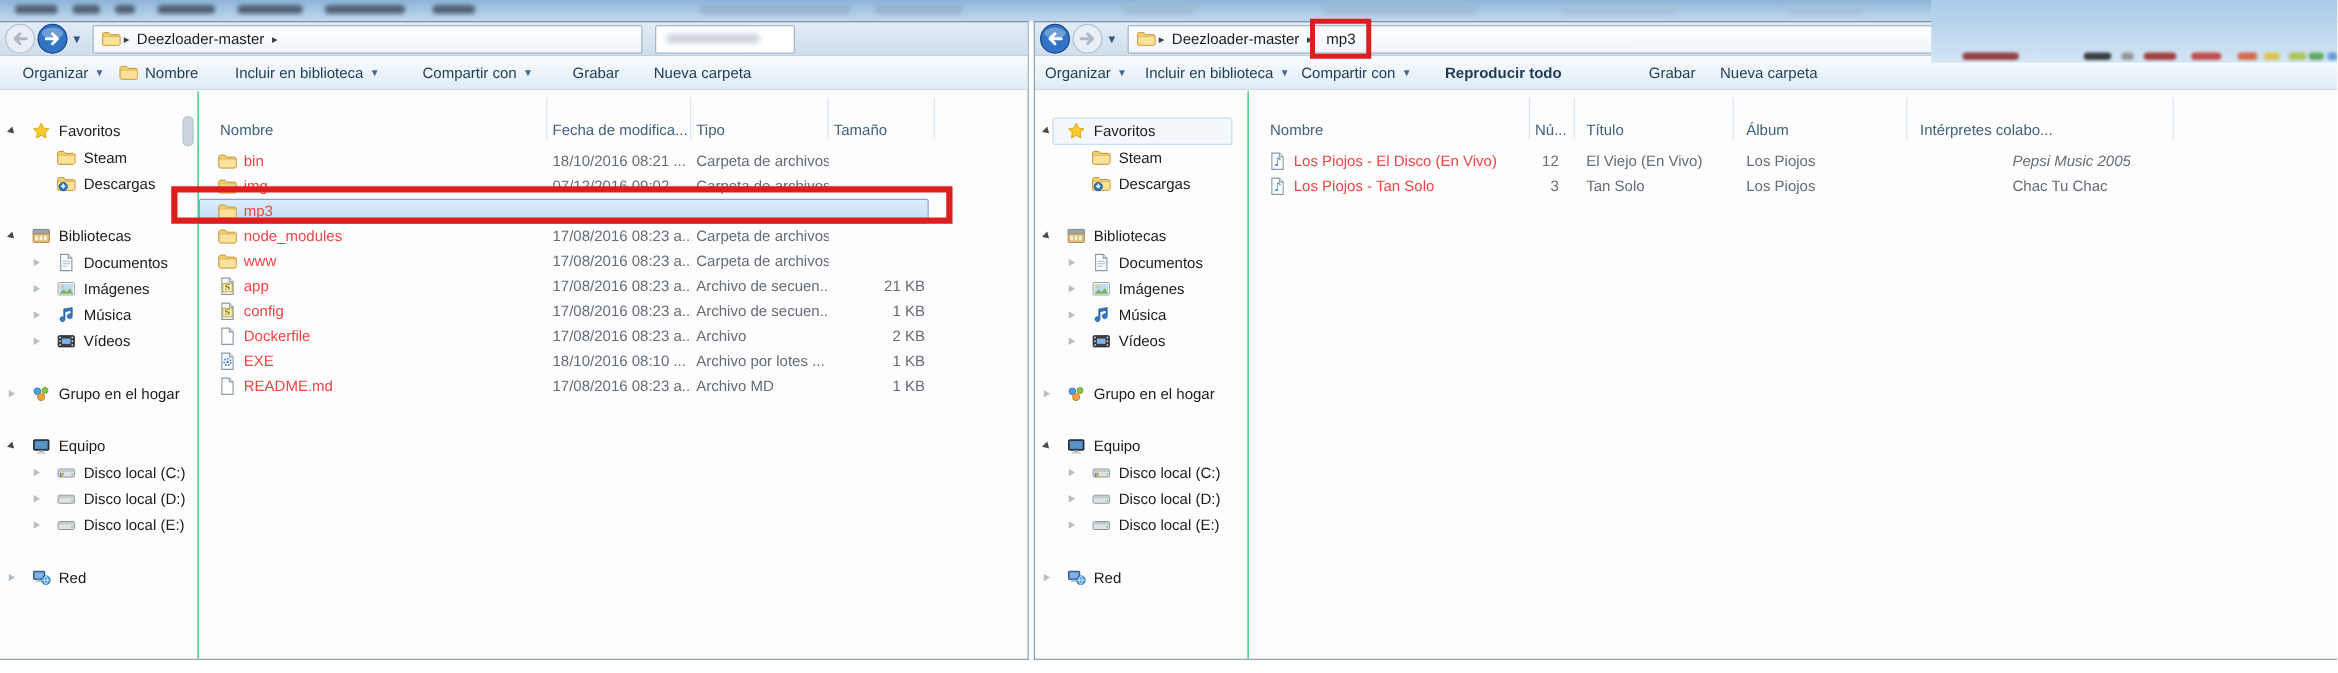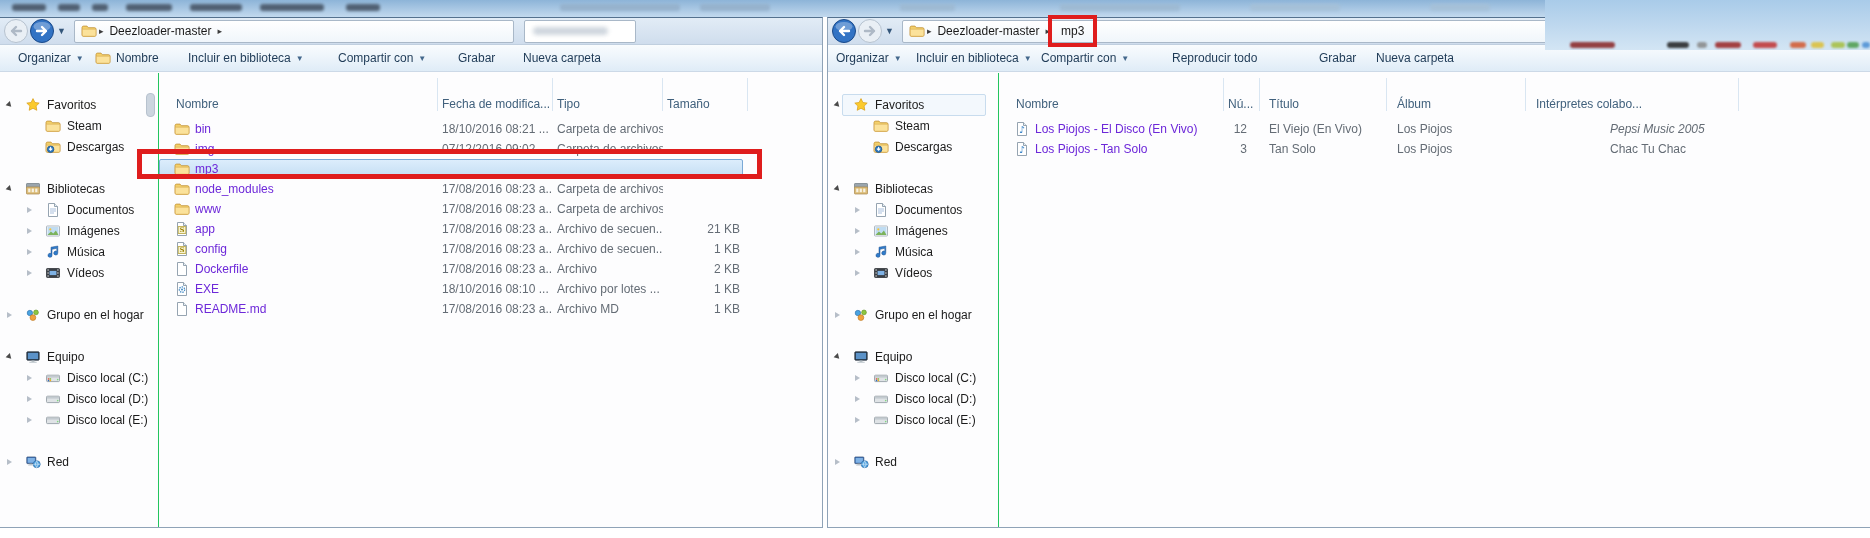--- a/index.html
+++ b/index.html
@@ -56,21 +56,21 @@
             border:1px solid #b7c2ce;border-radius:4px;box-sizing:border-box;}
   
   .filearea{flex:1;border-left:1px solid #22c55e;position:relative;min-width:0;}
   .hdr-row{display:flex;height:38px;align-items:flex-end;padding-bottom:5px;color:#41617d;box-sizing:content-box;}
   .hdr-cell{border-right:1px solid #d9e6f2;box-sizing:border-box;position:relative;padding-left:4px;
             white-space:nowrap;overflow:hidden;height:33px;display:flex;align-items:flex-end;}
   .hdr-cell.first{padding-left:17px;}
   .rows{margin-top:3px;}
   .row{height:20px;display:flex;align-items:center;position:relative;}
   .cell{box-sizing:border-box;white-space:nowrap;overflow:hidden;color:#646c75;padding-left:4px;position:relative;}
-  .cell.name{display:flex;align-items:center;color:#6d28d9;padding-left:15px;}
+  .cell.name{display:flex;align-items:center;color:#ef4444;padding-left:15px;}
   .cell.name .ficon{width:16px;height:16px;flex:none;margin-right:5px;position:relative;z-index:2;}
   .cell.name span{position:relative;z-index:2;}
   .cell.num{text-align:right;padding-right:13px;}
   .cell.size{text-align:right;padding-right:8px;padding-left:0;}
   .sel-bg{position:absolute;left:0;top:0;width:584px;height:20px;border-radius:2px;z-index:1;
           background:linear-gradient(to bottom,#dcedfc,#c3ddf3);border:1px solid #7aa9d6;box-sizing:border-box;}
   
   .red-box-list{position:absolute;left:137px;top:149px;width:625px;height:30px;
                 border:5px solid #df1d1d;box-sizing:border-box;z-index:40;}
 </style>
@@ -484,21 +484,21 @@
           <span class="tbarrow">▼</span>
         </div>
         <div class="tbitem" style="left: 88px;">
           <span>Incluir en biblioteca</span>
           <span class="tbarrow">▼</span>
         </div>
         <div class="tbitem" style="left: 213px;">
           <span>Compartir con</span>
           <span class="tbarrow">▼</span>
         </div>
-        <div class="tbitem" style="left: 344px;">
+        <div class="tbitem" style="left: 328px; font-weight: bold;">
           <span>Reproducir todo</span>
         </div>
         <div class="tbitem" style="left: 491px;">
           <span>Grabar</span>
         </div>
         <div class="tbitem" style="left: 548px;">
           <span>Nueva carpeta</span>
         </div>
       </div>
     <div class="content">

